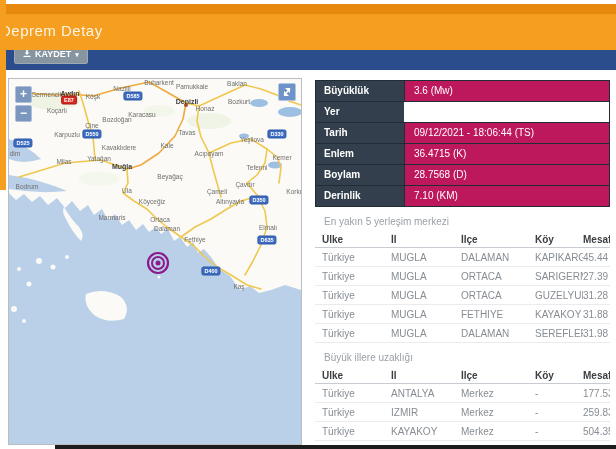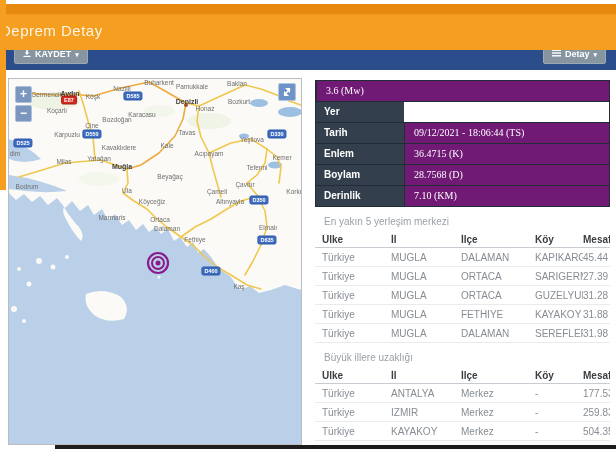--- a/index.html
+++ b/index.html
@@ -50,22 +50,22 @@
   .afad-dot::after{content:"";position:absolute;left:2px;top:2px;width:3px;height:3px;
             border-radius:50%;background:#fff;}
 
   
   .details{position:absolute;left:315px;top:80px;width:295px;z-index:1;}
   .kv{border:1px solid #222c35;}
   .kv-row{display:flex;height:20px;border-bottom:1px solid #222c35;}
   .kv-row:last-child{border-bottom:none;}
   .kv-label{width:88px;background:#333f4c;color:#fff;font-weight:bold;font-size:10px;
             padding:4px 0 0 8px;box-sizing:border-box;}
-  .kv-value{flex:1;background:#701a75;color:#fff;font-size:10px;padding:4px 0 0 9px;
-            border-left:1px solid #222c35;font-family:Liberation Serif, serif;}
+  .kv-value{flex:1;background:#be185d;color:#fff;font-size:10px;padding:4px 0 0 9px;
+            border-left:1px solid #222c35;}
 
   .sec-title{color:#9aa1a8;font-size:10px;margin:9px 0 5px 9px;}
   .tbl{width:100%;}
   .t-row{display:grid;grid-template-columns:69px 70px 74px 48px 1fr;height:18px;
          align-items:center;padding-left:7px;border-bottom:1px solid #e9ebee;
          font-size:10px;color:#878d93;}
   .t-head{font-weight:bold;color:#3c4043;border-bottom:1px solid #c6ccd2;height:15px;}
   .t-cell{overflow:hidden;white-space:nowrap;}
 
   
@@ -85,33 +85,20 @@
   <div class="tbar">
     <div class="tb-group">
       <div class="tb-btn">
         <span class="tb-icon">
           <svg width="8" height="8" viewBox="0 0 8 8">
               <path d="M3.2 0h1.6v3.4h1.5L4 6 1.7 3.4h1.5z" fill="#fff"></path>
               <rect x="0.5" y="6.8" width="7" height="1.2" fill="#fff"></rect>
             </svg>
         </span>
         <span>KAYDET</span>
-        <span class="caret">▾</span>
-      </div>
-    </div>
-    <div class="tb-group">
-      <div class="tb-btn">
-        <span class="tb-icon">
-          <svg width="9" height="8" viewBox="0 0 9 8">
-              <rect y="0.5" width="9" height="1.4" fill="#fff"></rect>
-              <rect y="3.3" width="9" height="1.4" fill="#fff"></rect>
-              <rect y="6.1" width="9" height="1.4" fill="#fff"></rect>
-            </svg>
-        </span>
-        <span>Detay</span>
         <span class="caret">▾</span>
       </div>
     </div>
   </div>
 
   <div class="map">
     <svg class="base" width="292" height="365" viewBox="0 0 292 365">
 
       <rect width="292" height="365" fill="#b9d0e8"></rect>
 
@@ -233,20 +220,21 @@
         <path d="M11,9 V4 H6 Z" fill="#fff"></path>
         <path d="M5,7 V12 H10 Z" fill="#fff"></path>
       </svg>
     </div>
 
   </div>
 
   <div class="details">
     <div class="kv">
         <div class="kv-row">
+          <div class="kv-label">Büyüklük</div>
           <div class="kv-value">3.6 (Mw)</div>
         </div>
         <div class="kv-row">
           <div class="kv-label">Yer</div>
         </div>
         <div class="kv-row">
           <div class="kv-label">Tarih</div>
           <div class="kv-value">09/12/2021 - 18:06:44 (TS)</div>
         </div>
         <div class="kv-row">

